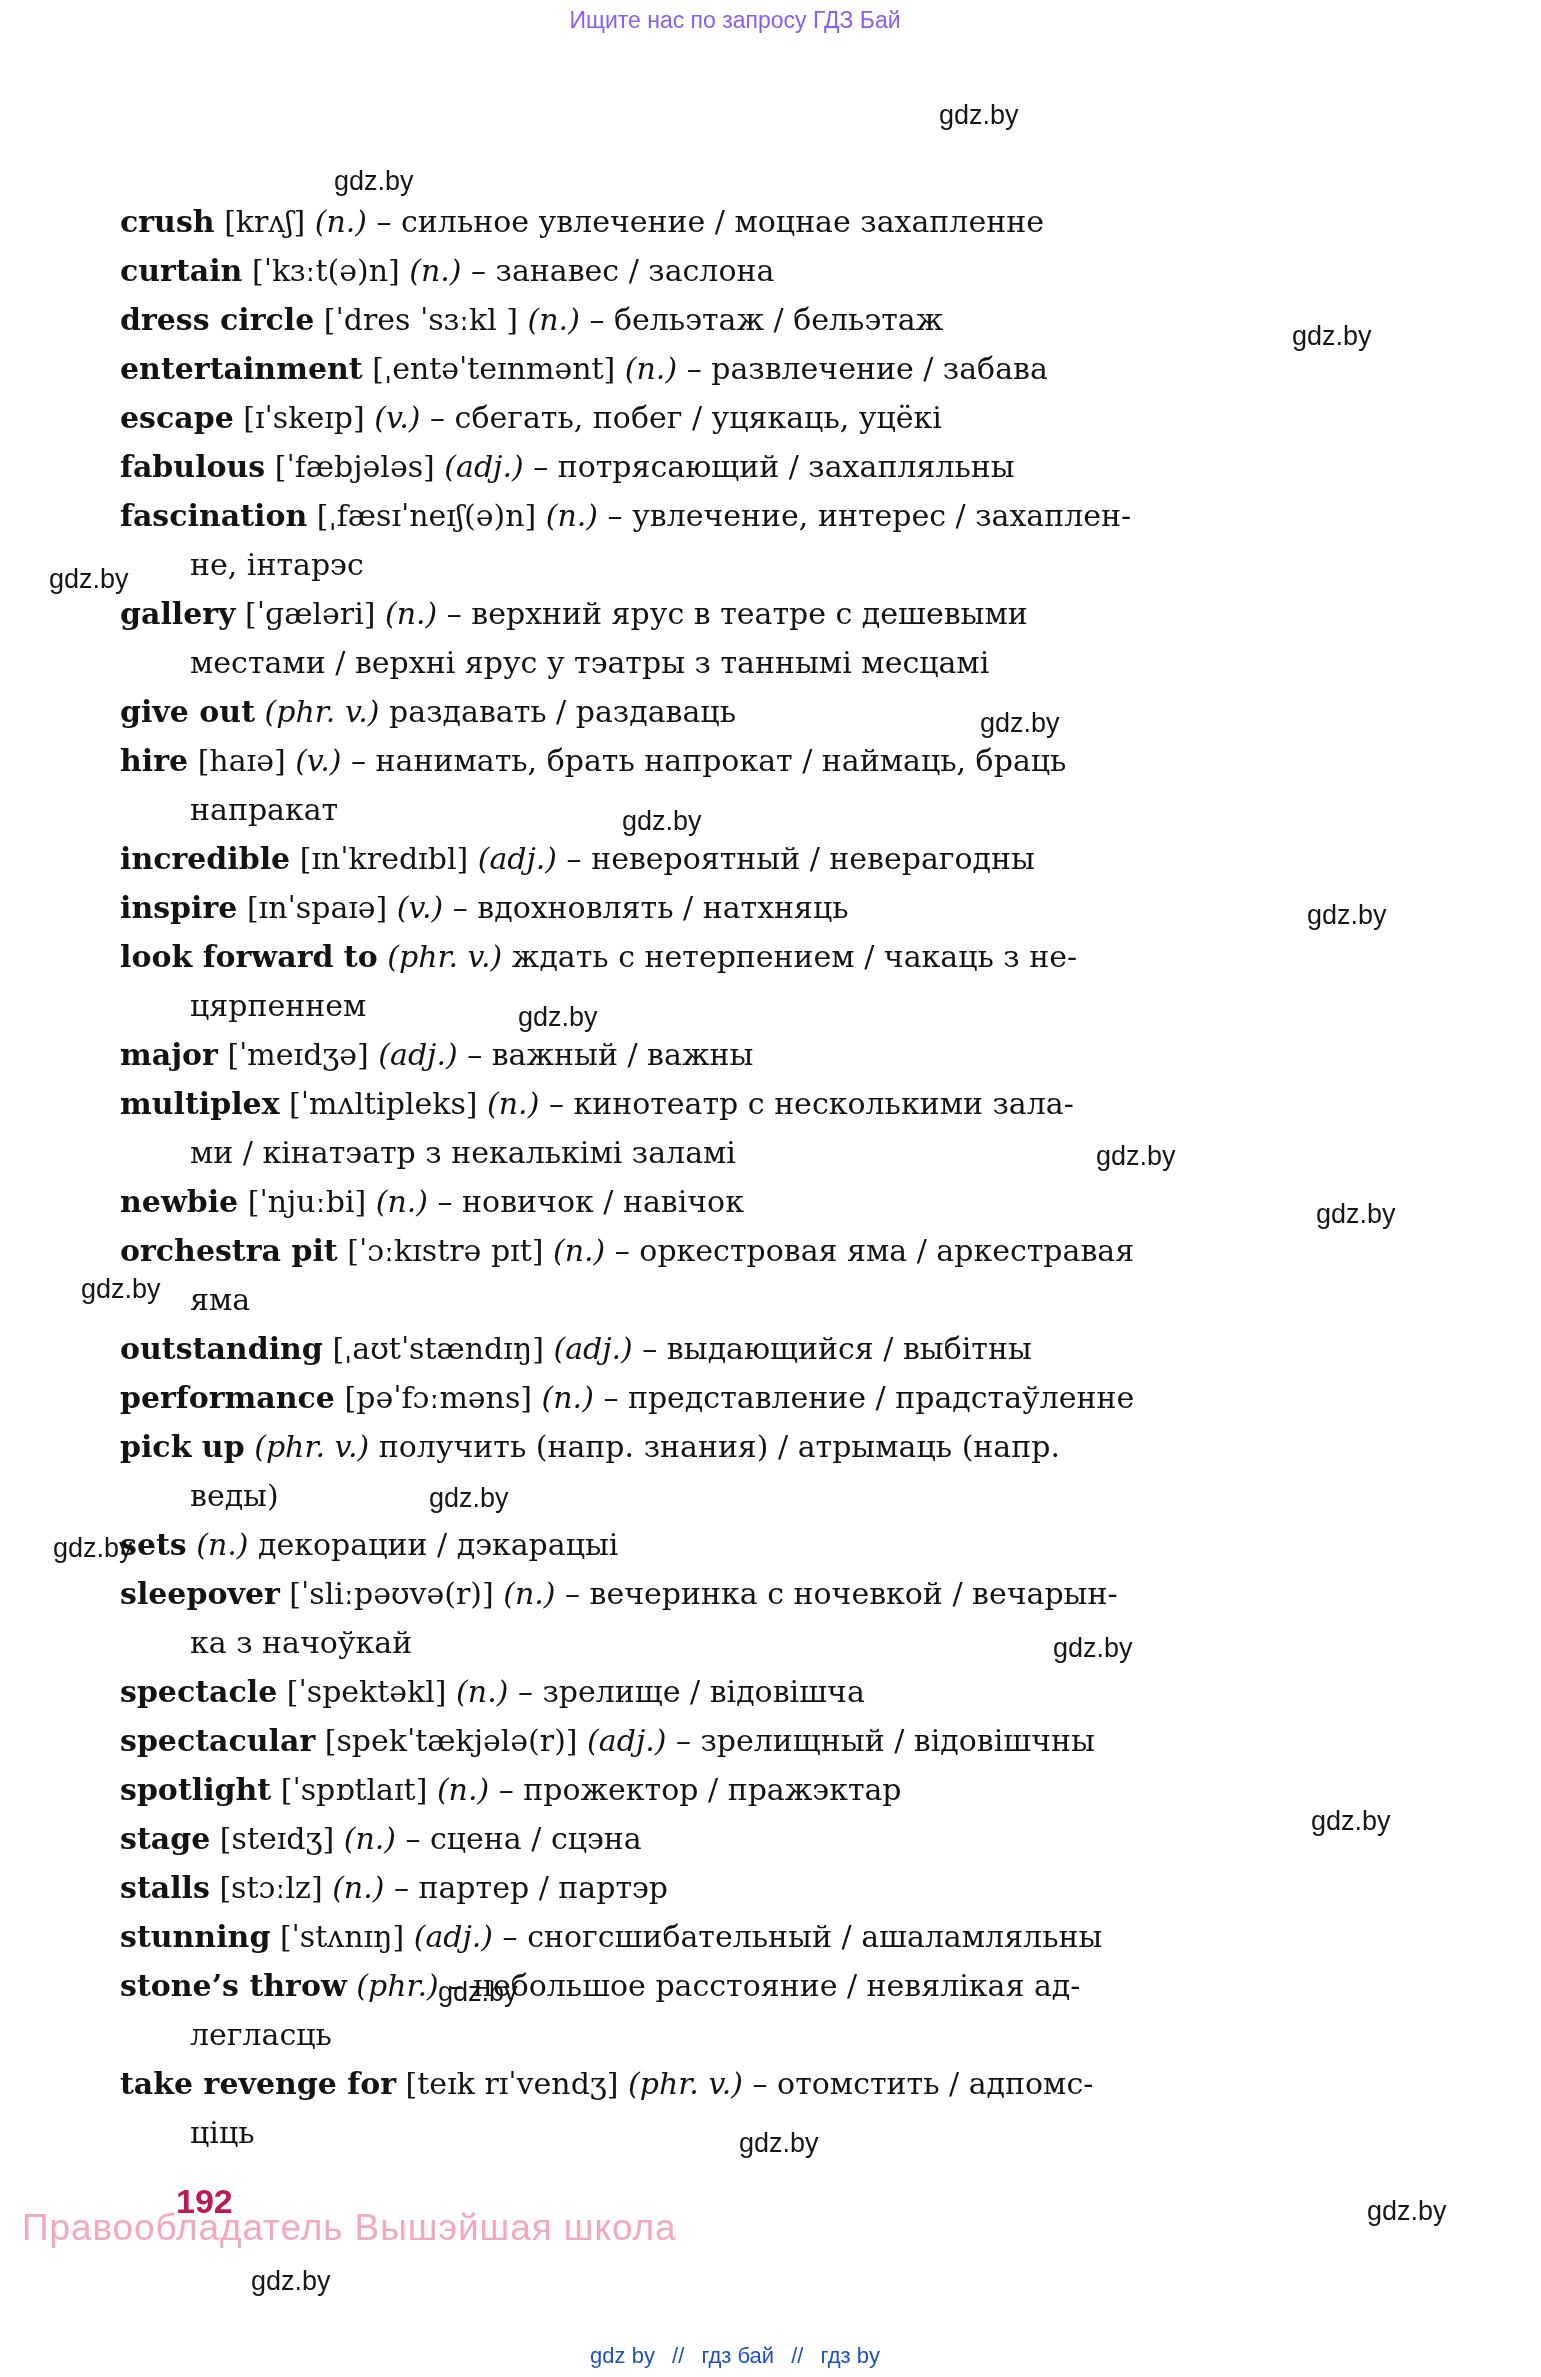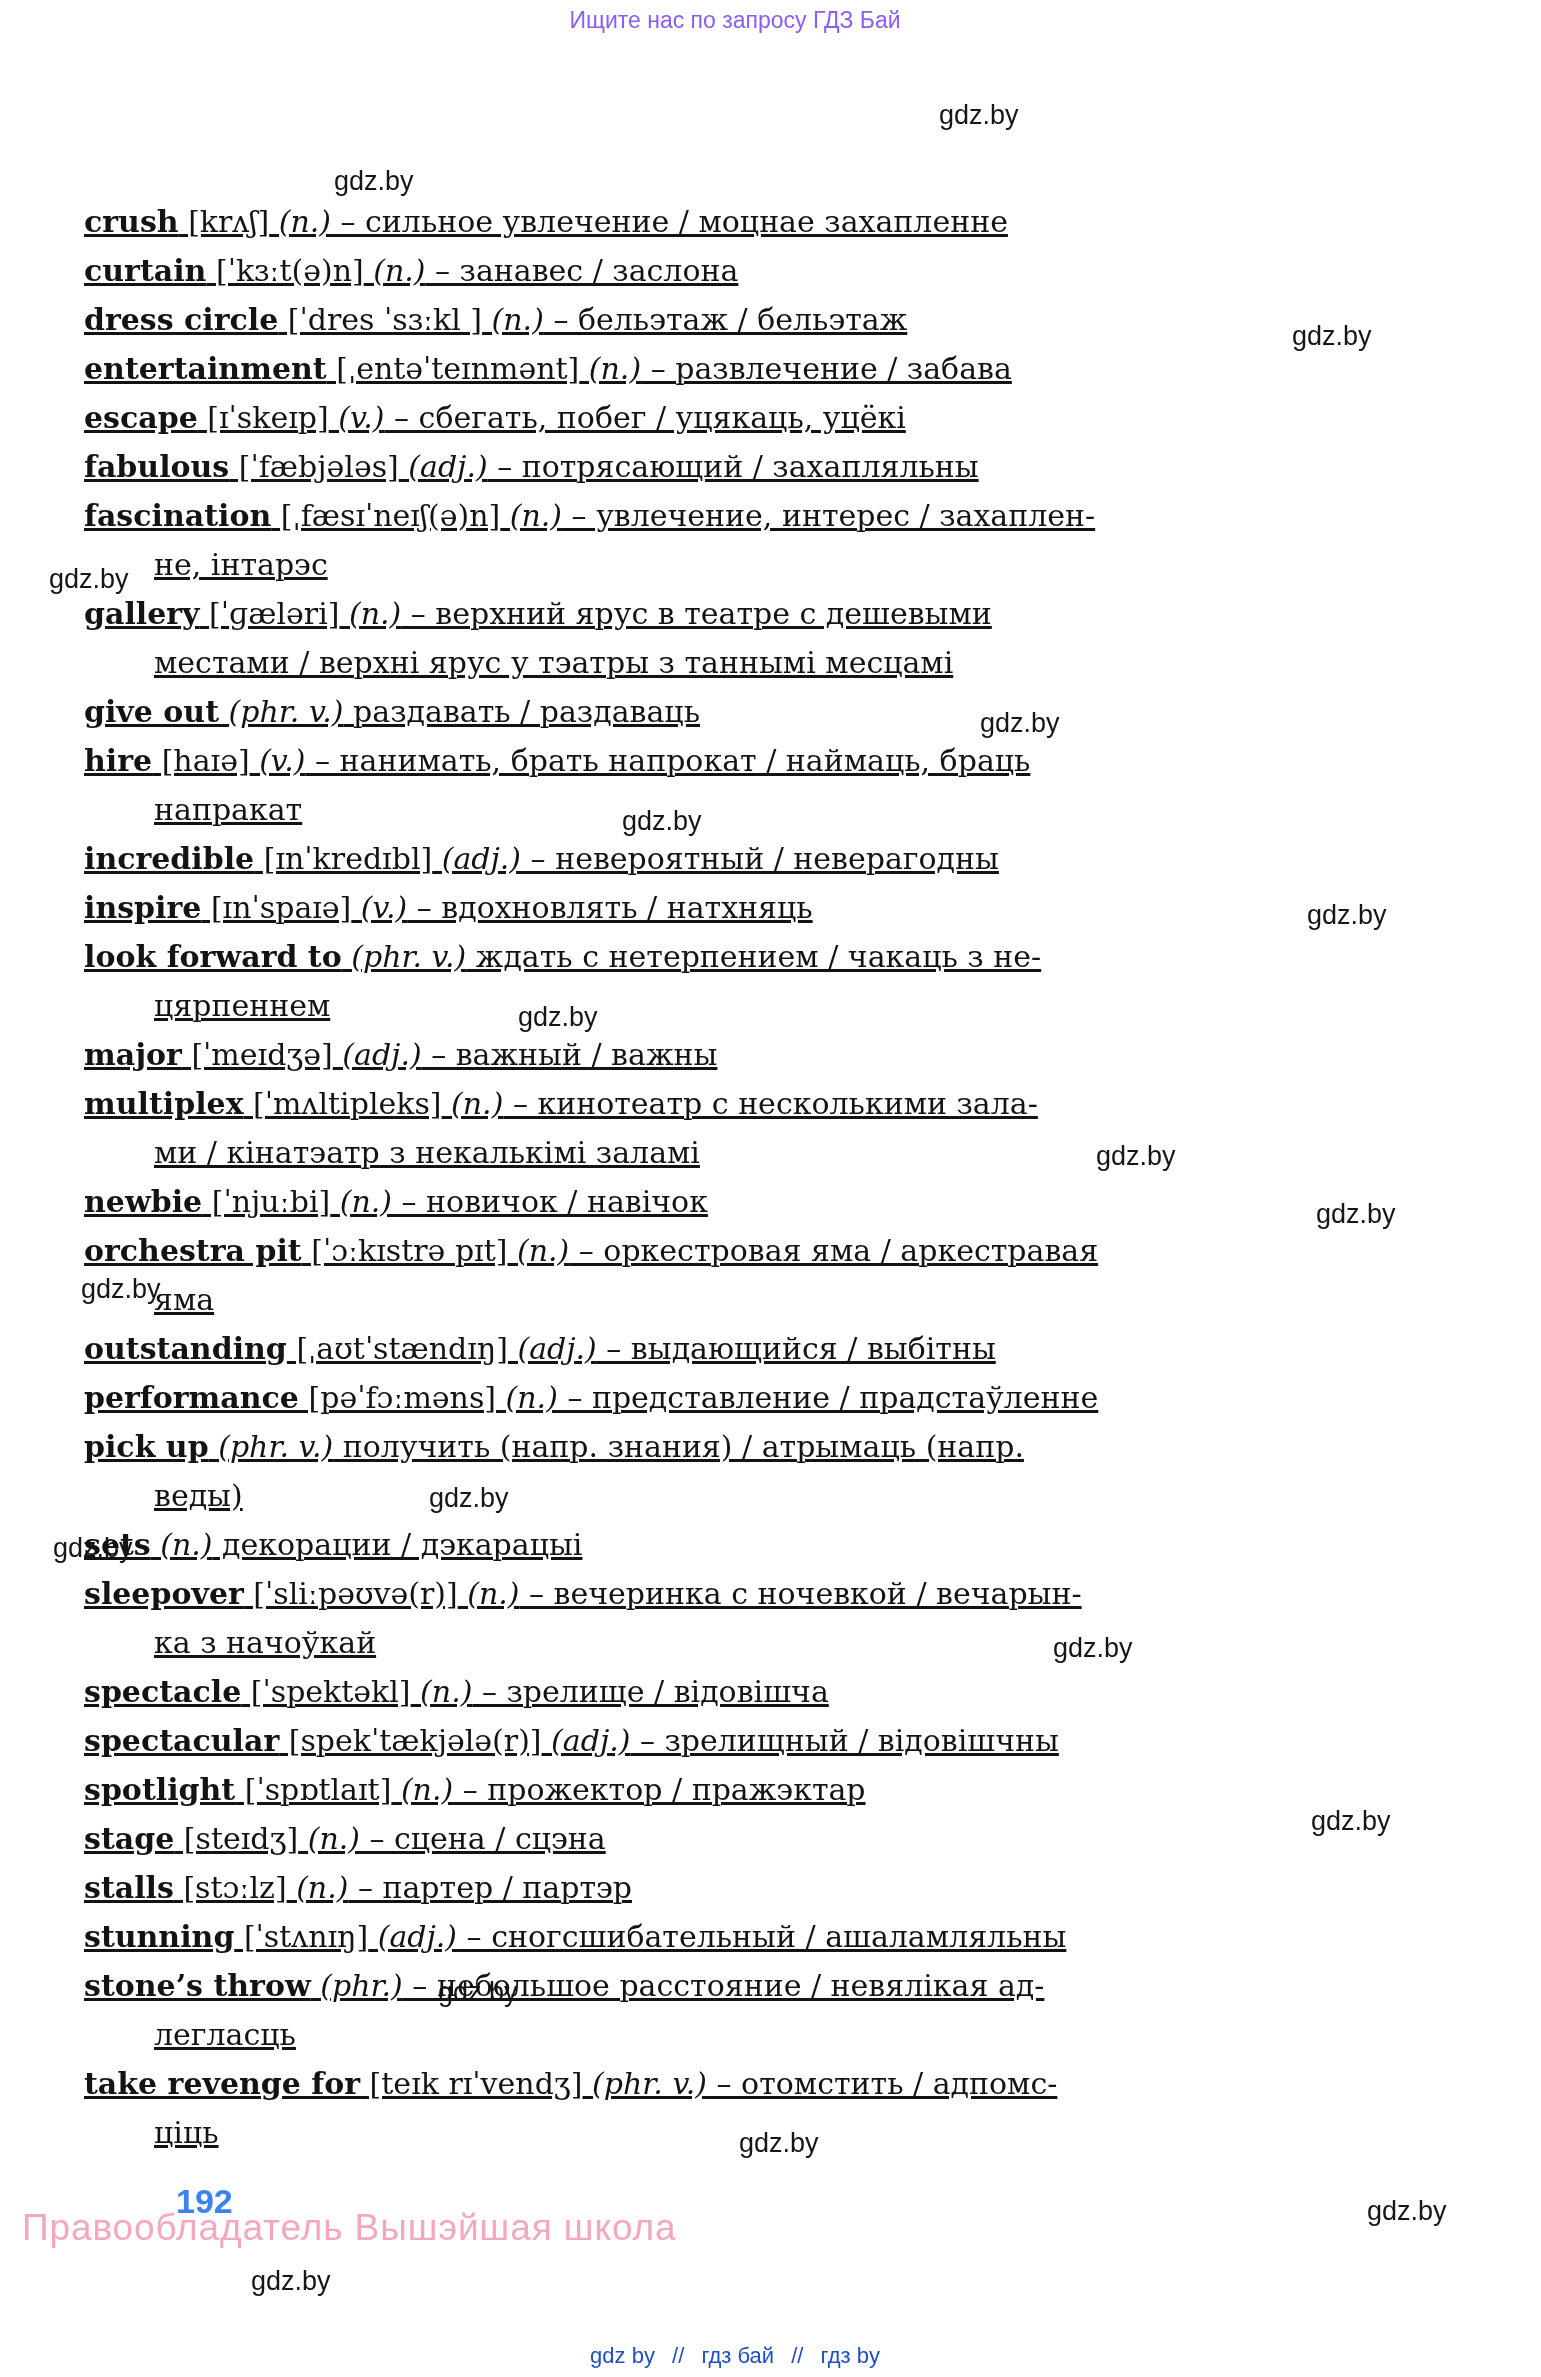--- a/index.html
+++ b/index.html
@@ -22,28 +22,28 @@
     white-space: nowrap;
     font-family: "Liberation Sans", sans-serif;
     margin-top: 12px;
   }
   .entries {
     position: absolute; top: 197px; left: 0; width: 1541px;
     font-family: "DejaVu Serif", "Liberation Serif", serif;
     font-size: 30px; line-height: 49px;
     color: #131313;
   }
-  .entry { padding-left: 84px; text-decoration: underline; }
+  .entry { padding-left: 120px; }
   .entry .line1 { white-space: nowrap; }
   .entry .head { font-weight: 700; }
   .entry .pos { font-style: italic; }
   .entry .cont { padding-left: 70px; white-space: nowrap; }
   .pagenum {
     position: absolute; left: 176px; top: 2182px;
-    font-size: 34px; font-weight: 700; color: #3b82f6;
+    font-size: 34px; font-weight: 700; color: #be185d;
   }
   .copyright {
     position: absolute; top: 2207px; left: 22px; width: 1519px;
     text-align: left;
     font-size: 37px; color: #f3a8bc;
     letter-spacing: 0.9px;
   }
   .footer {
     position: absolute; top: 2343px; left: 0; width: 1470px;
     text-align: center;

